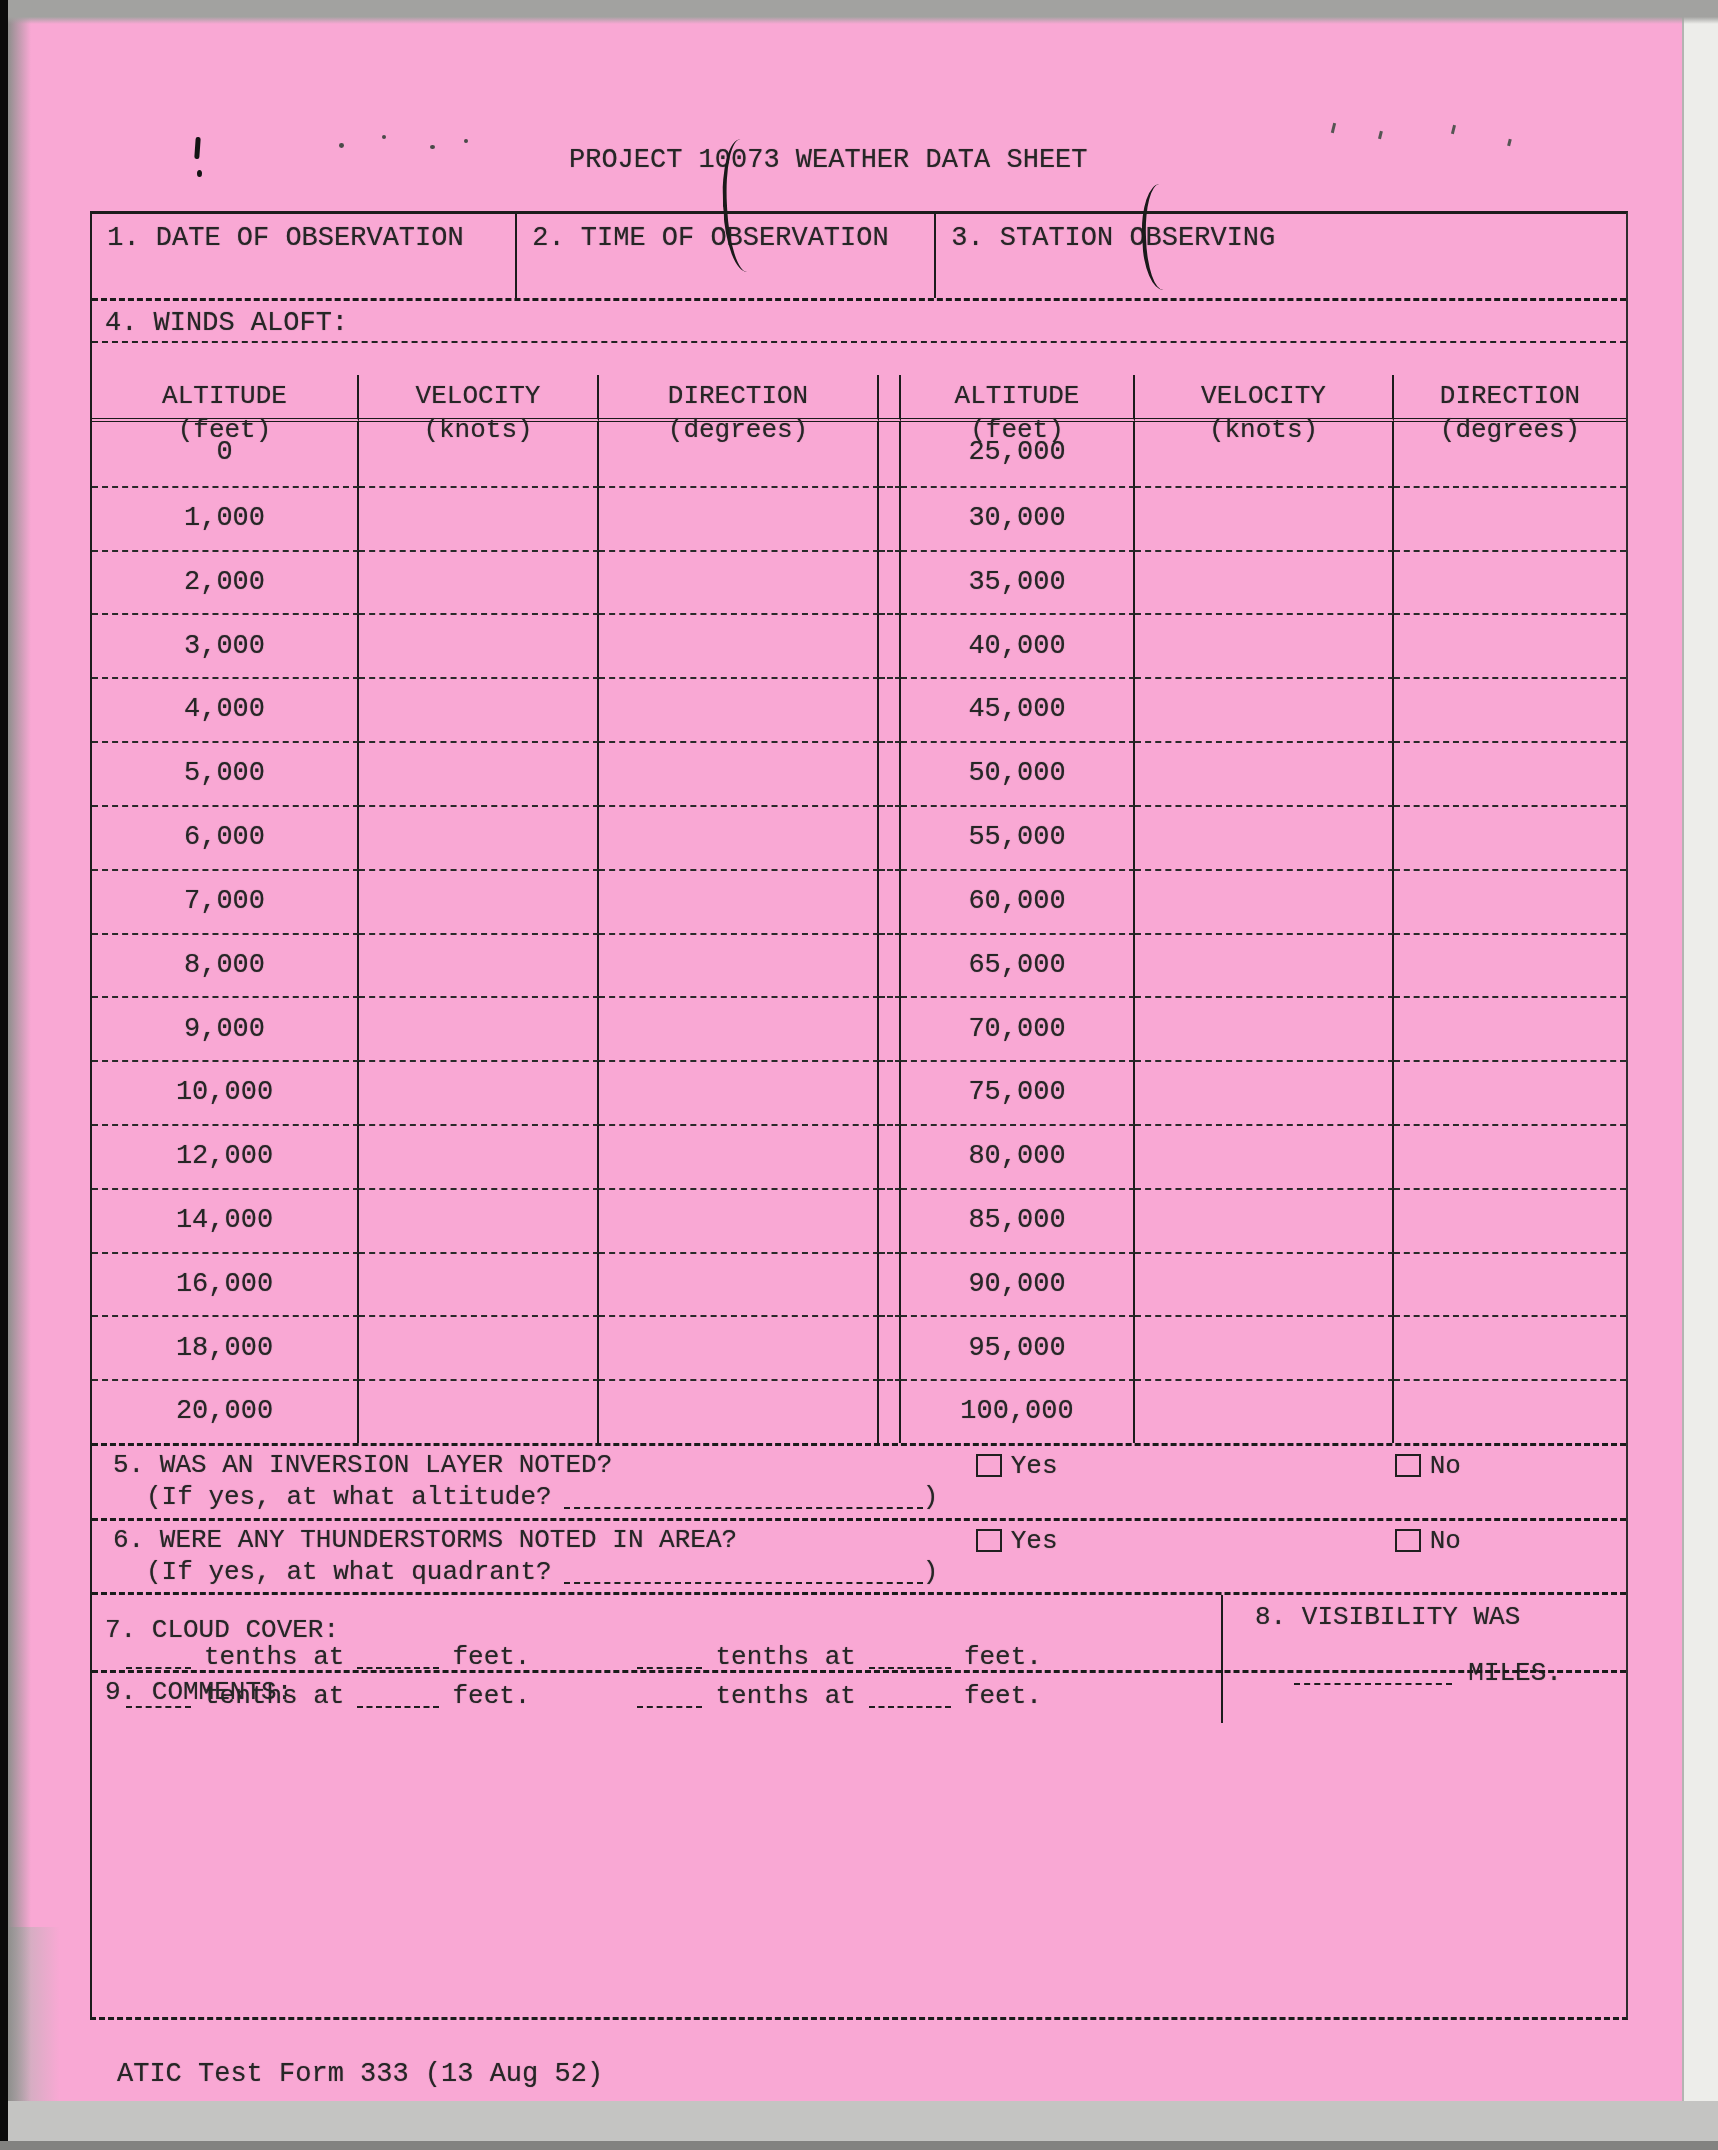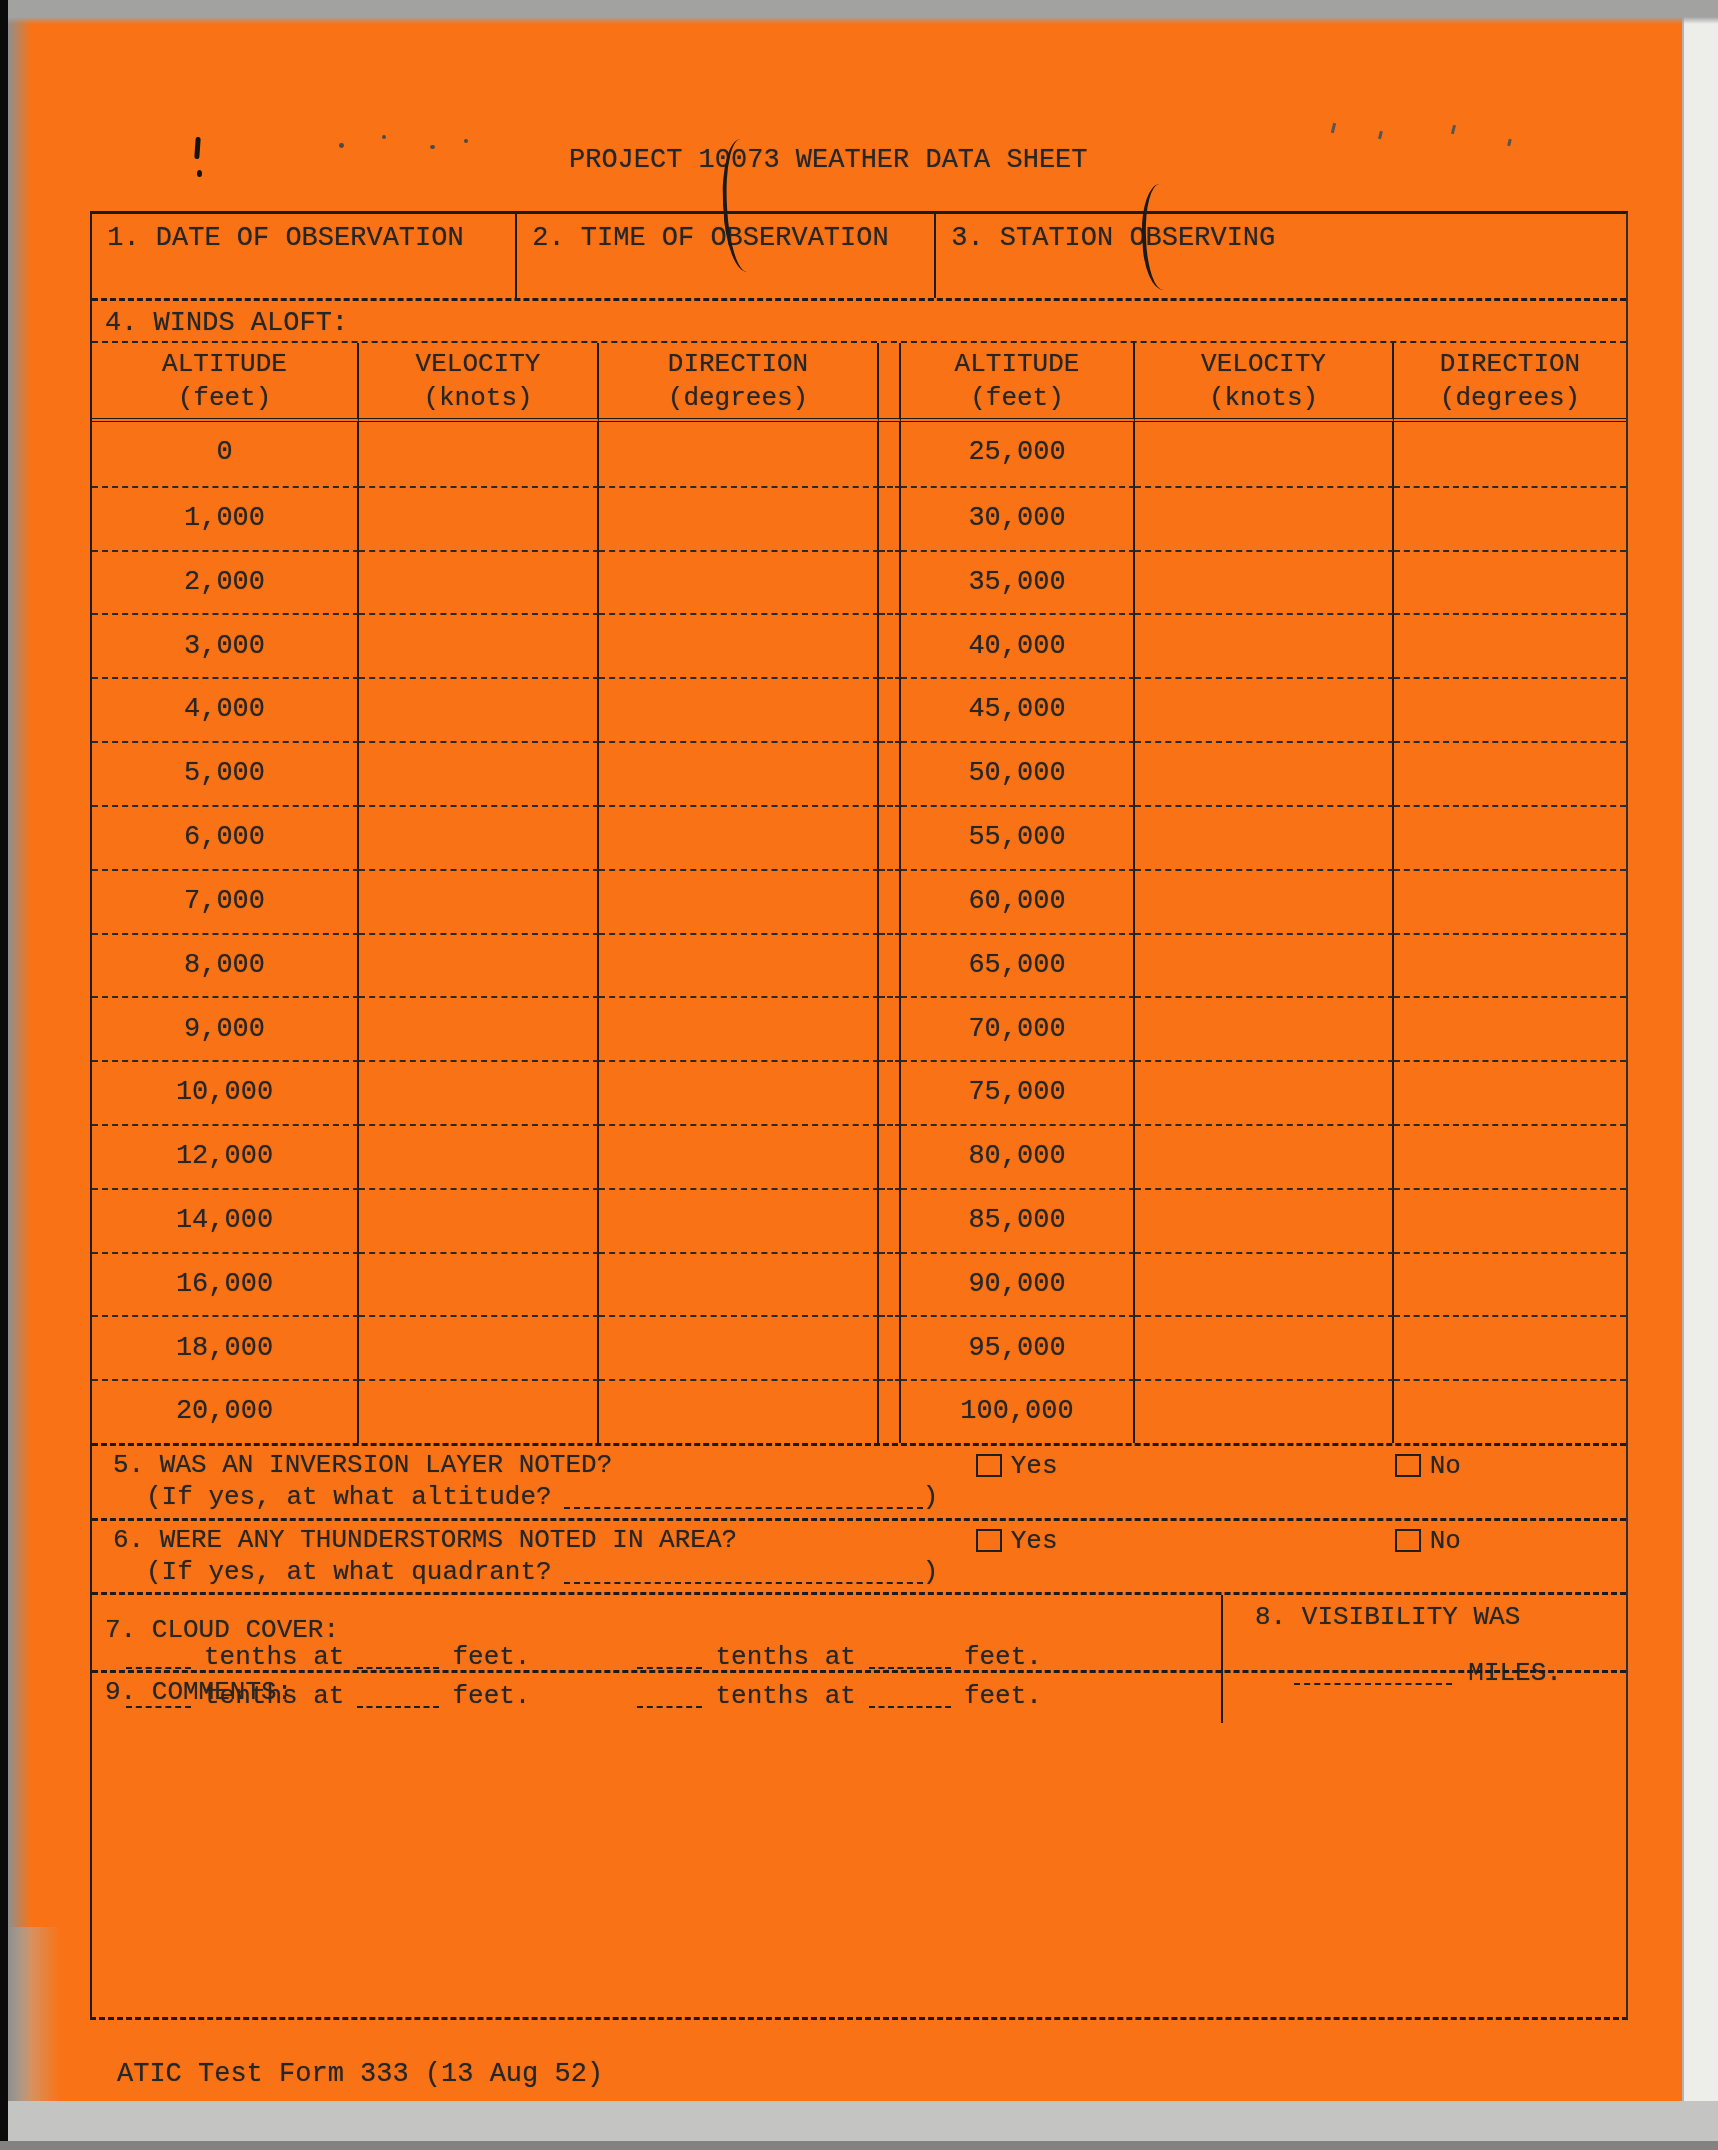--- a/index.html
+++ b/index.html
@@ -1,18 +1,18 @@
 <!DOCTYPE html>
 <html style="font-size:8.7px"><head>
 <meta charset="utf-8">
 <style>
   html,body{margin:0;padding:0;background:#d8d8d6;}
   .page{
     position:relative;width:1718px;height:2151px;overflow:hidden;
-    background:#f97316;
+    background:#f9a8d4;
     font-family:"Liberation Mono","DejaVu Sans Mono",monospace;
     color:#262626;
   }
   .ink{ text-shadow:0 0 1.1px rgba(40,40,40,.55); }
   
   .edge-left{position:absolute;left:0;top:0;width:7.6px;height:100%;background:#0b0b0b;z-index:6;}
   .edge-left-grad{position:absolute;left:7.6px;top:0;width:23px;height:100%;
     background:linear-gradient(90deg,#8f8f8d,rgba(233,233,230,0));z-index:5;}
   .edge-top{position:absolute;left:0;top:0;width:100%;height:24px;
     background:linear-gradient(#a2a2a0 70%,rgba(233,233,230,0));z-index:5;}
@@ -58,21 +58,21 @@
   .winds-label{position:absolute;left:13px;top:94px;font-size:27px;white-space:nowrap;}
   .winds-table{
     position:absolute;left:0;top:127px;width:100%;height:1102px;
     border-top:2.7px dashed #222;
     display:grid;
     grid-template-columns:267px 240px 280px 22px 234px 259px auto;
     grid-template-rows:79px repeat(16,1fr);
   }
   .wcell{border-right:2.2px solid #1c1c1c;}
   .wlast{border-right:none;}
-  .whead{border-bottom:4.9px double #1b1b1b;text-align:center;font-size:26px;line-height:34px;padding-top:4.4px;}
+  .whead{border-bottom:4.9px double #1b1b1b;text-align:center;font-size:26px;line-height:34px;padding-top:4.4px;margin-top:32px;}
   .wdata{border-top:2.2px dashed #2a2a2a;}
   .nt{border-top:none;}
   .alt{font-size:27px;text-align:center;padding-top:15.2px;}
   
   .qrow{position:absolute;left:0;width:100%;border-top:3.3px dashed #1b1b1b;font-size:26px;}
   .q5{top:1229px;height:75px;}
   .q6{top:1304px;height:74px;}
   .qline1{position:absolute;left:21px;top:4.4px;white-space:nowrap;}
   .qline2{position:absolute;left:54px;top:36px;white-space:nowrap;}
   .cbgroup{position:absolute;top:5.4px;white-space:nowrap;margin-left:12px;}

